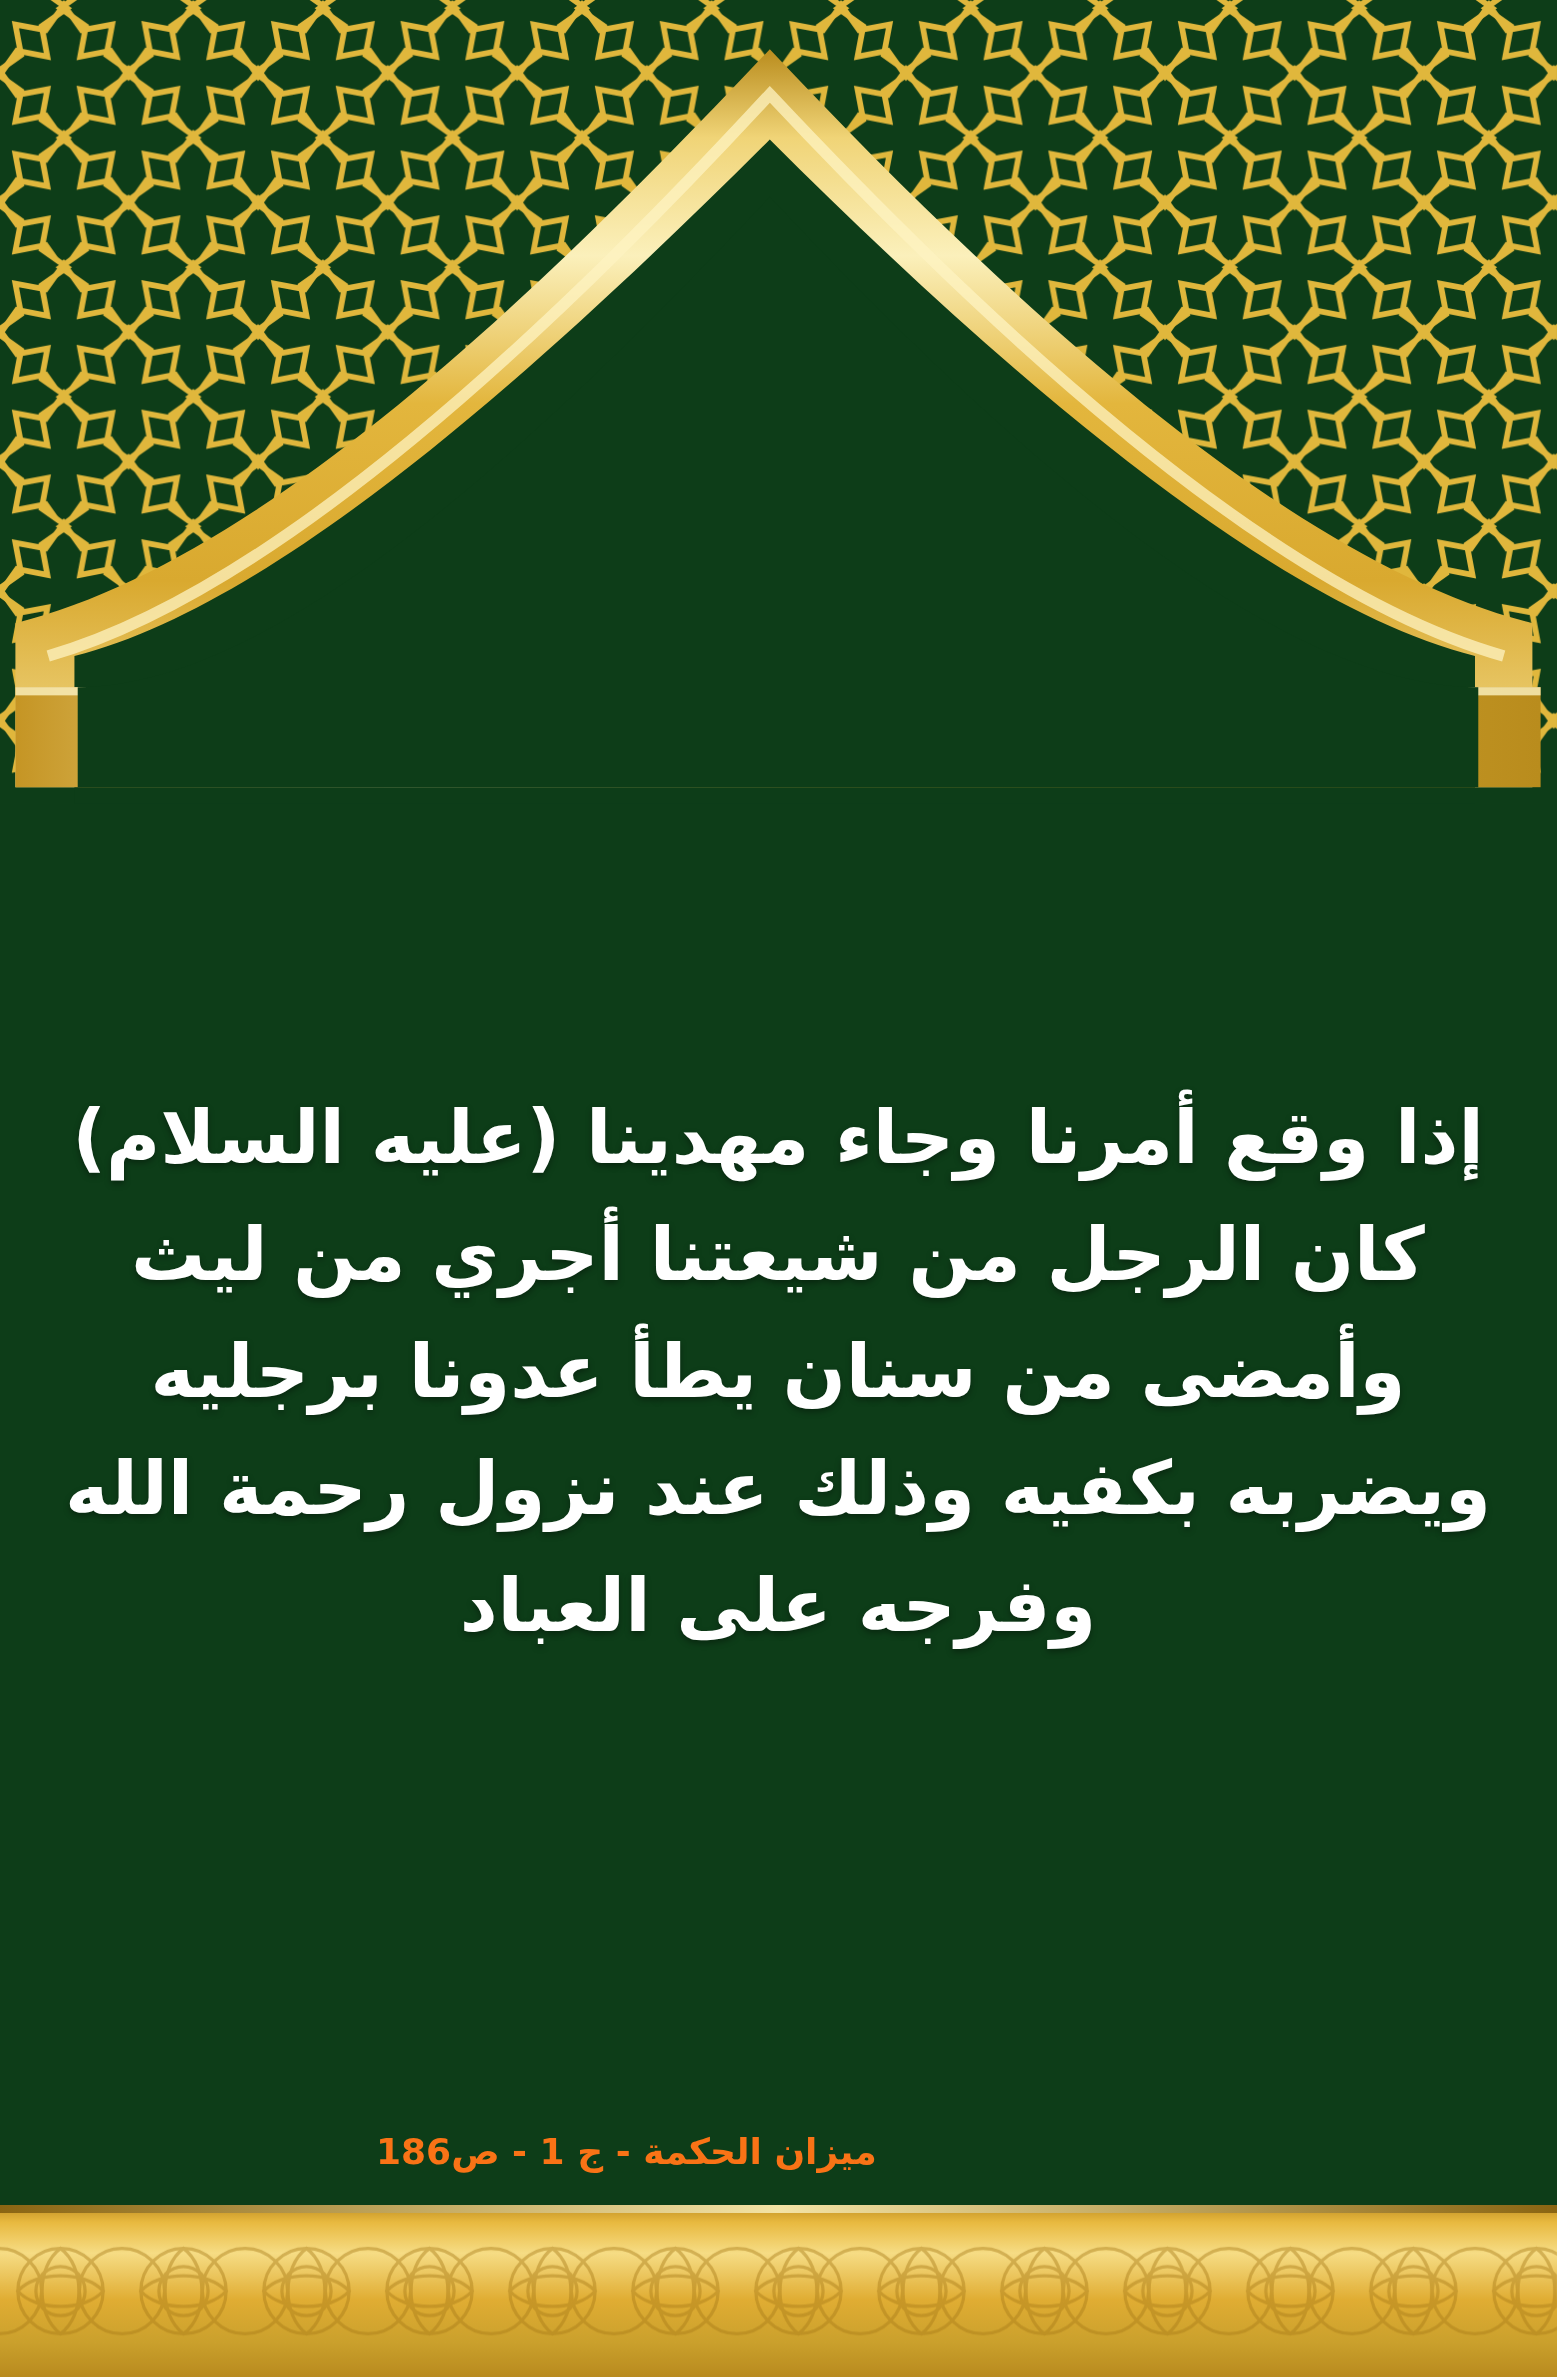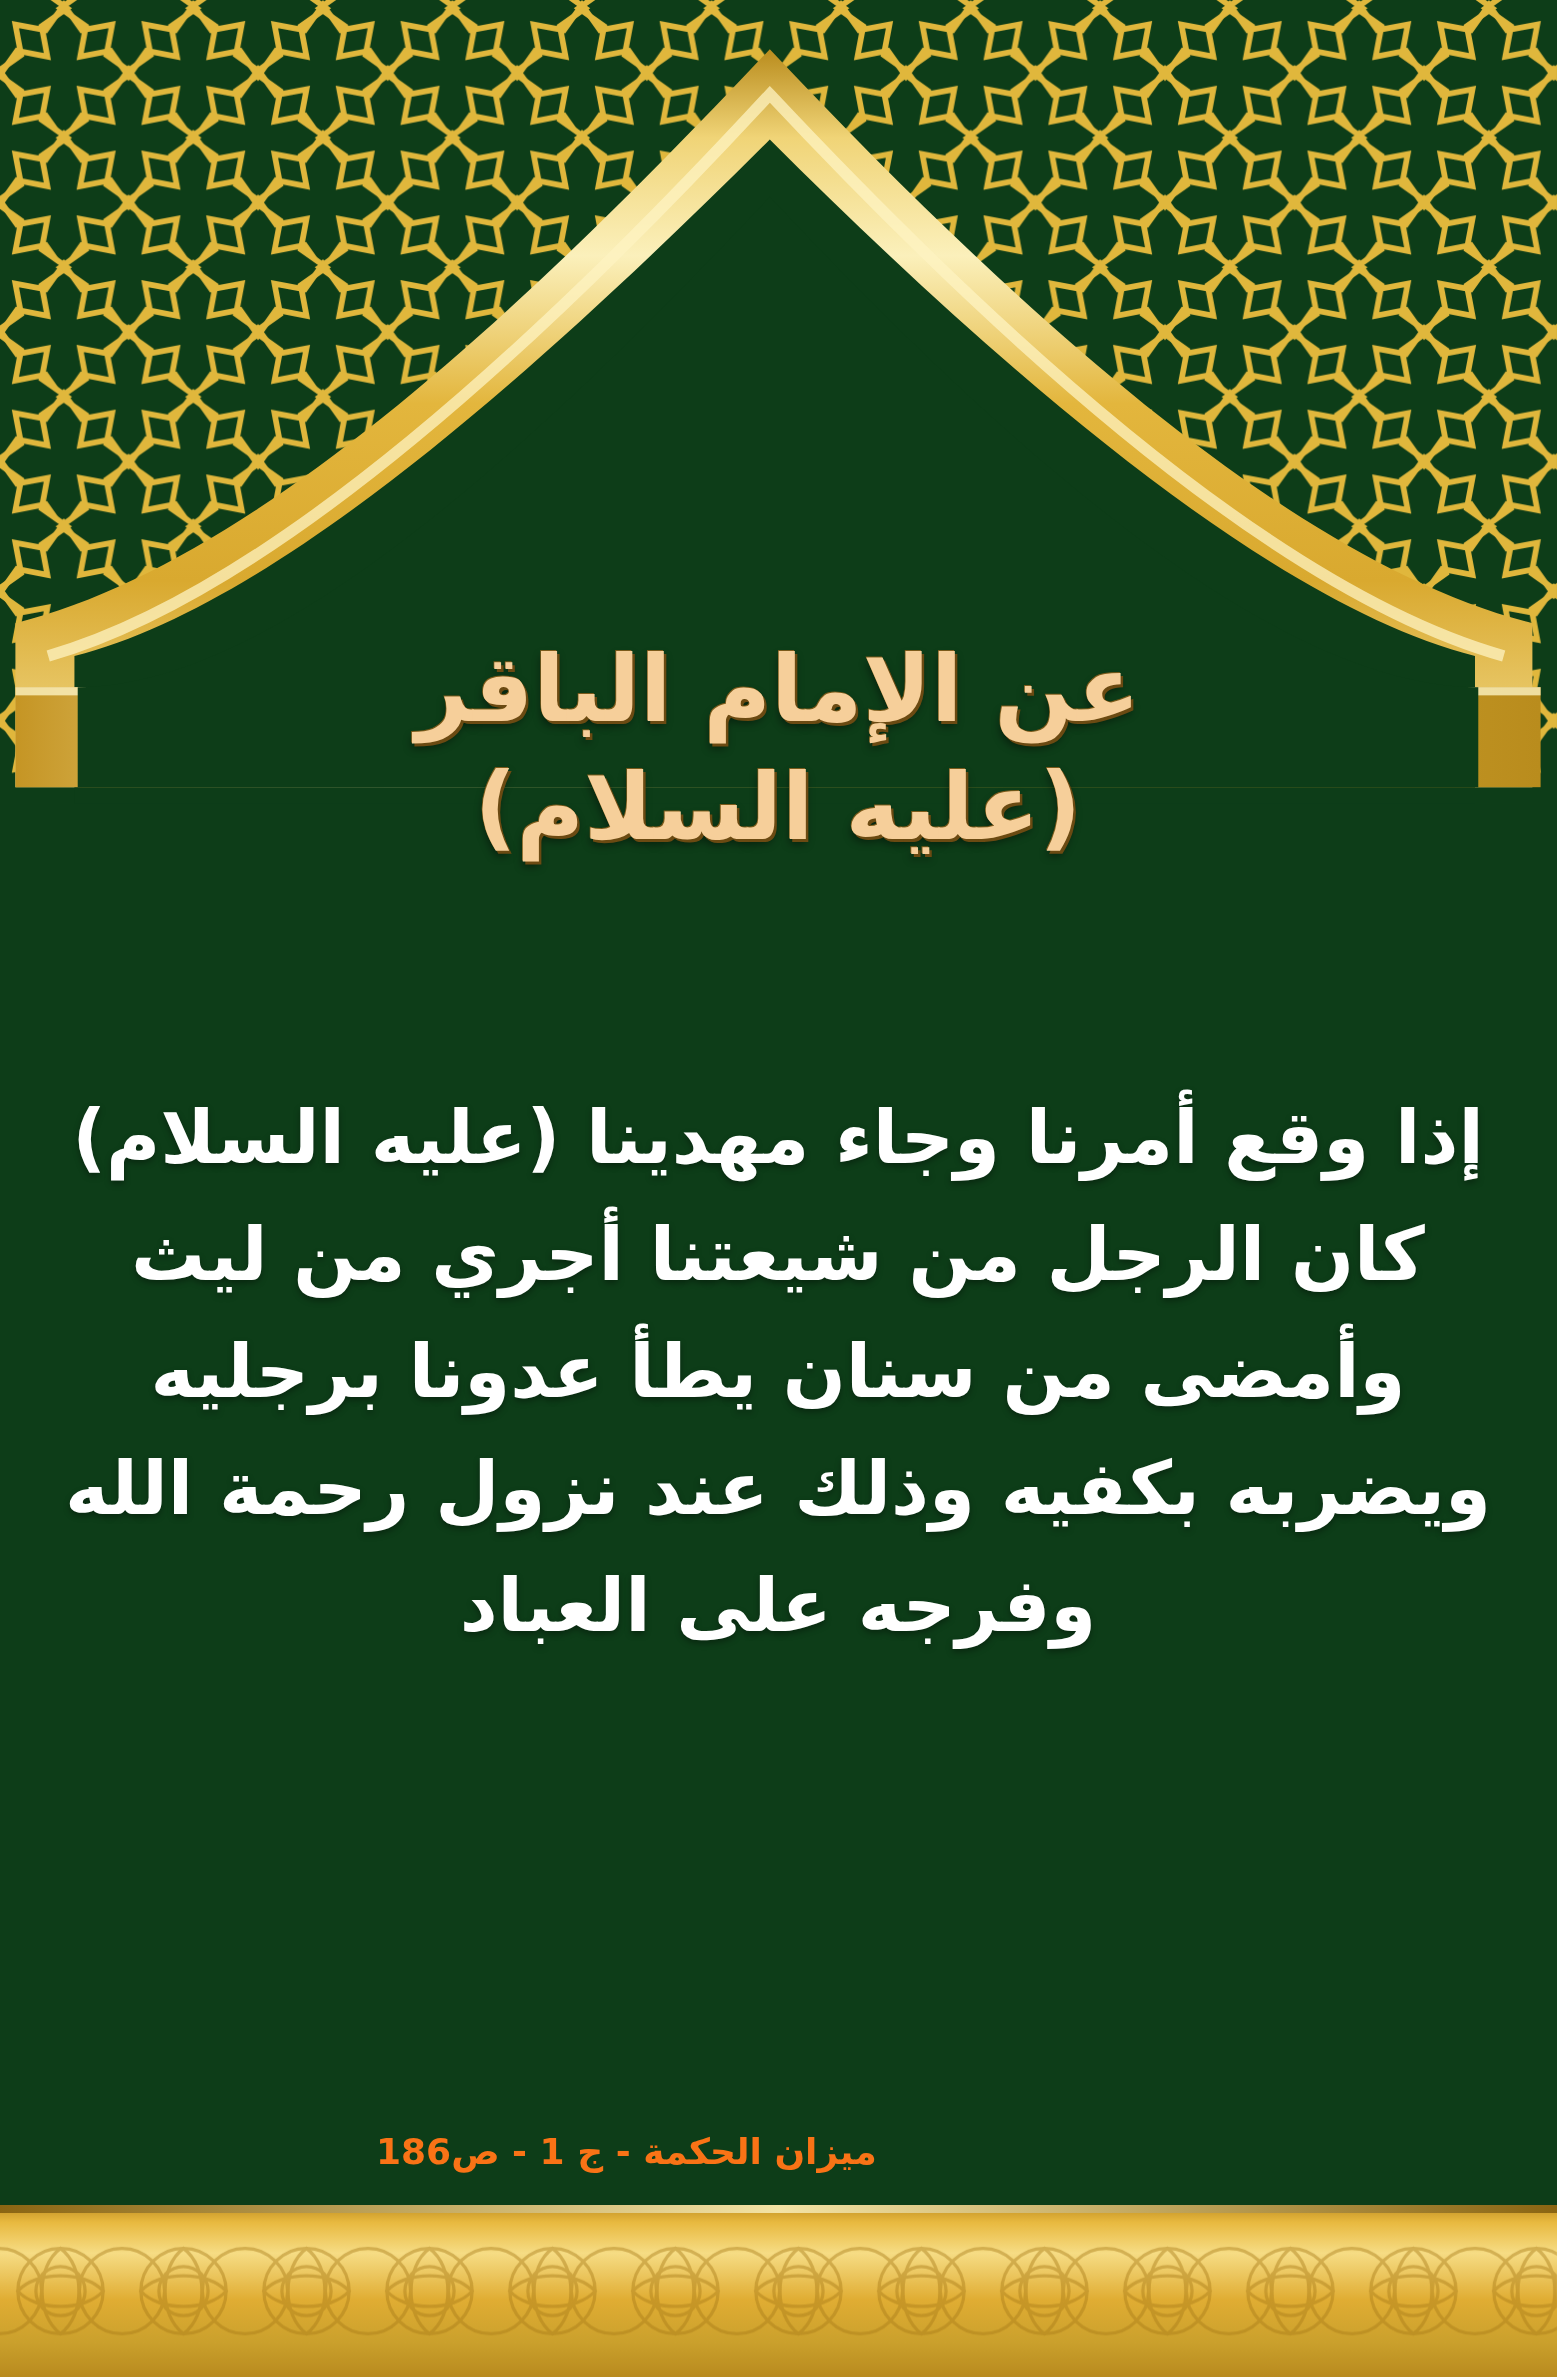--- a/index.html
+++ b/index.html
@@ -197,24 +197,20 @@
     <path d="M 60,800 C 320,725 640,440 940,115 C 1245,440 1570,725 1835,800" fill="none" stroke="#fdf3c2" stroke-width="14" opacity="0.75"></path>
 
     <rect x="20" y="838" width="1860" height="122" fill="url(#goldgrad2)"></rect>
     <rect x="20" y="838" width="1860" height="10" fill="#fdf3c2" opacity="0.8"></rect>
 
     <path d="M 96,838 L 96,960 L 1804,960 L 1804,838
              C 1560,838 1240,560 940,240
              C 640,560 330,838 96,838 Z" fill="#0d3d18"></path>
   </svg>
 
-  <div class="header-title">
-    <span>عن الإمام الباقر</span>
-    <span class="line2">(عليه السلام)</span>
-  </div>
 
   <div class="hadith">إذا وقع أمرنا وجاء مهدينا (عليه السلام) كان الرجل من شيعتنا أجري من ليث وأمضى من سنان يطأ عدونا برجليه ويضربه بكفيه وذلك عند نزول رحمة الله وفرجه على العباد</div>
 
   <div class="source">
     <span class="inner">ميزان الحكمة - ج 1 - ص186</span>
   </div>
 
   <div class="bottom-band">
     <svg class="floral" viewBox="0 0 1900 210" preserveAspectRatio="none">
       <defs>

